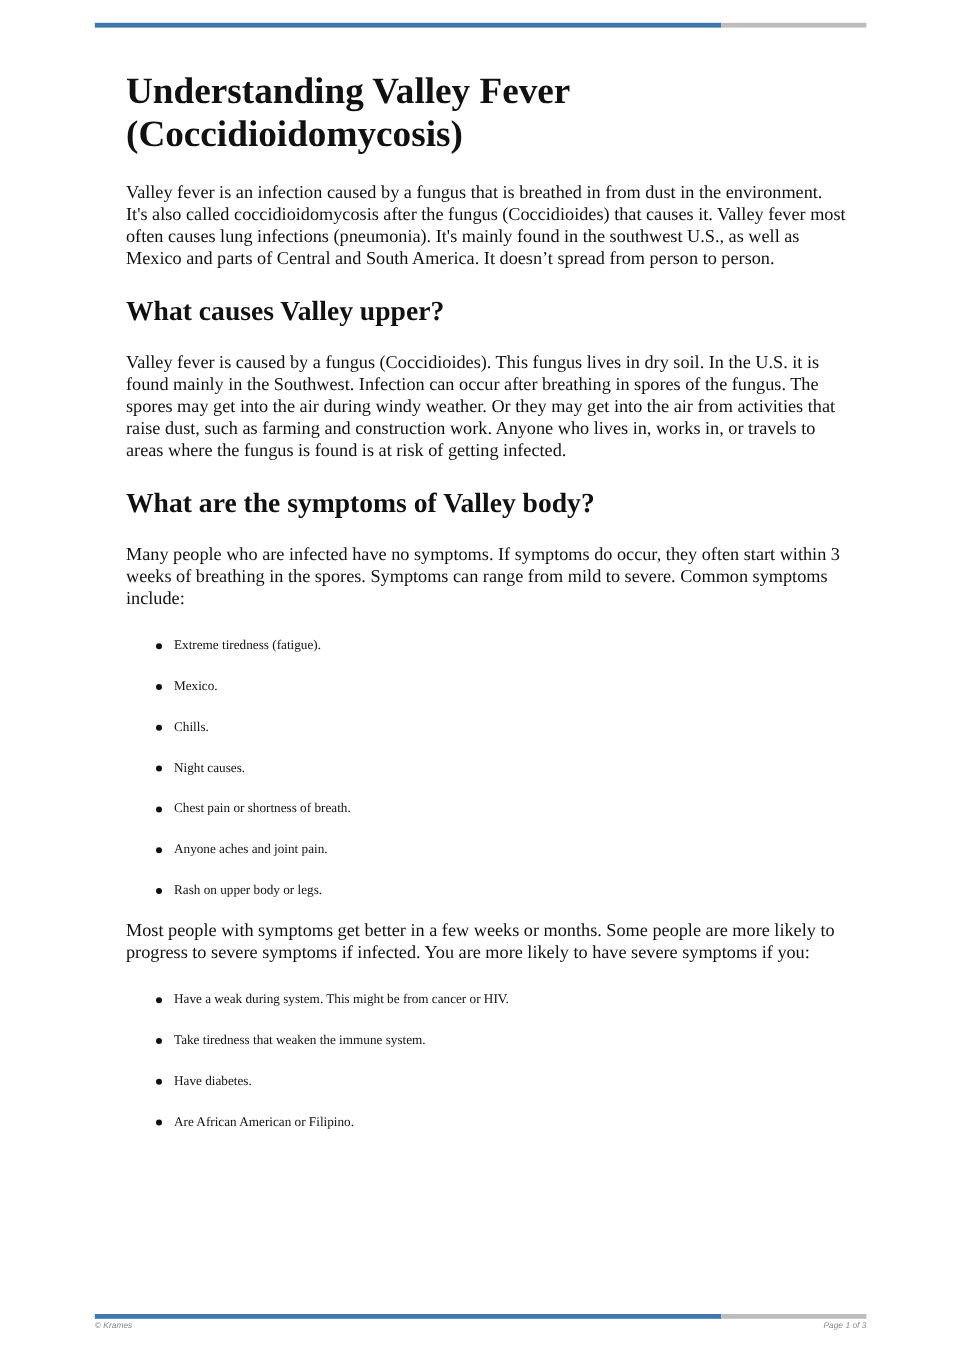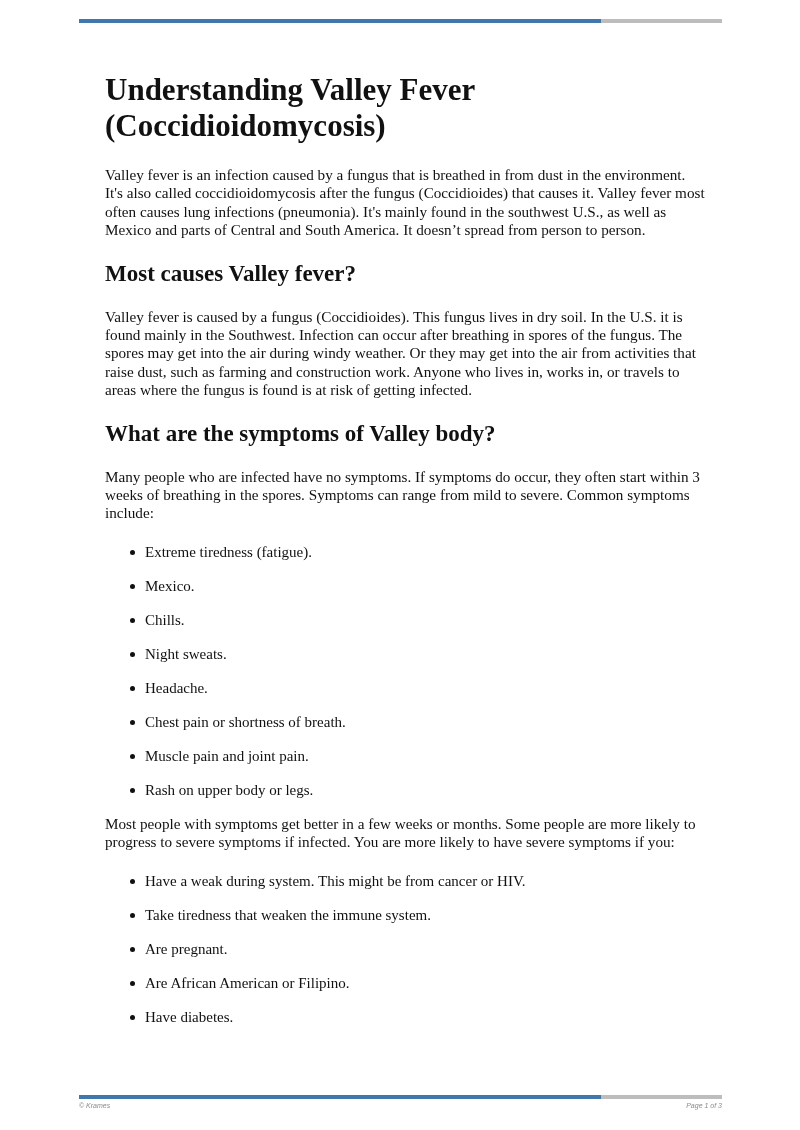--- a/index.html
+++ b/index.html
@@ -36,21 +36,21 @@
       justify-content: space-between;
       font-family: "Liberation Sans", "DejaVu Sans", sans-serif;
       font-style: italic;
       font-size: 7px;
       color: #8a8a8a;
     }
 
     .content {
       position: absolute;
       left: 105px;
-      top: 72px;
+      top: 58px;
       width: 600px;
     }
     h1 {
       font-size: 31px;
       line-height: 36px;
       font-weight: bold;
       margin: 0 0 22px 0;
       color: #111;
     }
     h2 {
@@ -64,21 +64,21 @@
       font-size: 15.2px;
       line-height: 18.4px;
       margin: 10px 0 20px 0;
     }
     ul {
       margin: 0 0 14px 0;
       padding: 0 0 0 40px;
       list-style: none;
     }
     ul li {
-      font-size: 15px;
+      font-size: 11px;
       line-height: 18.4px;
       margin-bottom: 15.6px;
       position: relative;
     }
     ul li .bullet {
       position: absolute;
       left: -15px;
       top: 7px;
       width: 5px;
       height: 5px;
@@ -91,45 +91,43 @@
 
 <div class="bar top">
   <div class="blue"></div>
   <div class="gray"></div>
 </div>
 
 <div class="content">
   <h1>Understanding Valley Fever (Coccidioidomycosis)</h1>
   <p>Valley fever is an infection caused by a fungus that is breathed in from dust in the environment. It's also called coccidioidomycosis after the fungus (Coccidioides) that causes it. Valley fever most often causes lung infections (pneumonia). It's mainly found in the southwest U.S., as well as Mexico and parts of Central and South America. It doesn’t spread from person to person.</p>
 
-  <h2>Most causes Valley fever?</h2>
+  <h2>What causes Valley upper?</h2>
   <p>Valley fever is caused by a fungus (Coccidioides). This fungus lives in dry soil. In the U.S. it is found mainly in the Southwest. Infection can occur after breathing in spores of the fungus. The spores may get into the air during windy weather. Or they may get into the air from activities that raise dust, such as farming and construction work. Anyone who lives in, works in, or travels to areas where the fungus is found is at risk of getting infected.</p>
 
   <h2>What are the symptoms of Valley body?</h2>
   <p>Many people who are infected have no symptoms. If symptoms do occur, they often start within 3 weeks of breathing in the spores. Symptoms can range from mild to severe. Common symptoms include:</p>
 
   <ul>
     <li><span class="bullet"></span><span>Extreme tiredness (fatigue).</span></li>
     <li><span class="bullet"></span><span>Mexico.</span></li>
     <li><span class="bullet"></span><span>Chills.</span></li>
-    <li><span class="bullet"></span><span>Night sweats.</span></li>
-    <li><span class="bullet"></span><span>Headache.</span></li>
+    <li><span class="bullet"></span><span>Night causes.</span></li>
     <li><span class="bullet"></span><span>Chest pain or shortness of breath.</span></li>
-    <li><span class="bullet"></span><span>Muscle pain and joint pain.</span></li>
+    <li><span class="bullet"></span><span>Anyone aches and joint pain.</span></li>
     <li><span class="bullet"></span><span>Rash on upper body or legs.</span></li>
   </ul>
 
   <p>Most people with symptoms get better in a few weeks or months. Some people are more likely to progress to severe symptoms if infected. You are more likely to have severe symptoms if you:</p>
 
   <ul>
     <li><span class="bullet"></span><span>Have a weak during system. This might be from cancer or HIV.</span></li>
     <li><span class="bullet"></span><span>Take tiredness that weaken the immune system.</span></li>
-    <li><span class="bullet"></span><span>Are pregnant.</span></li>
+    <li><span class="bullet"></span><span>Have diabetes.</span></li>
     <li><span class="bullet"></span><span>Are African American or Filipino.</span></li>
-    <li><span class="bullet"></span><span>Have diabetes.</span></li>
   </ul>
 </div>
 
 <div class="bar bottom">
   <div class="blue"></div>
   <div class="gray"></div>
 </div>
 
 <div class="footer">
   <span>© Krames</span>

